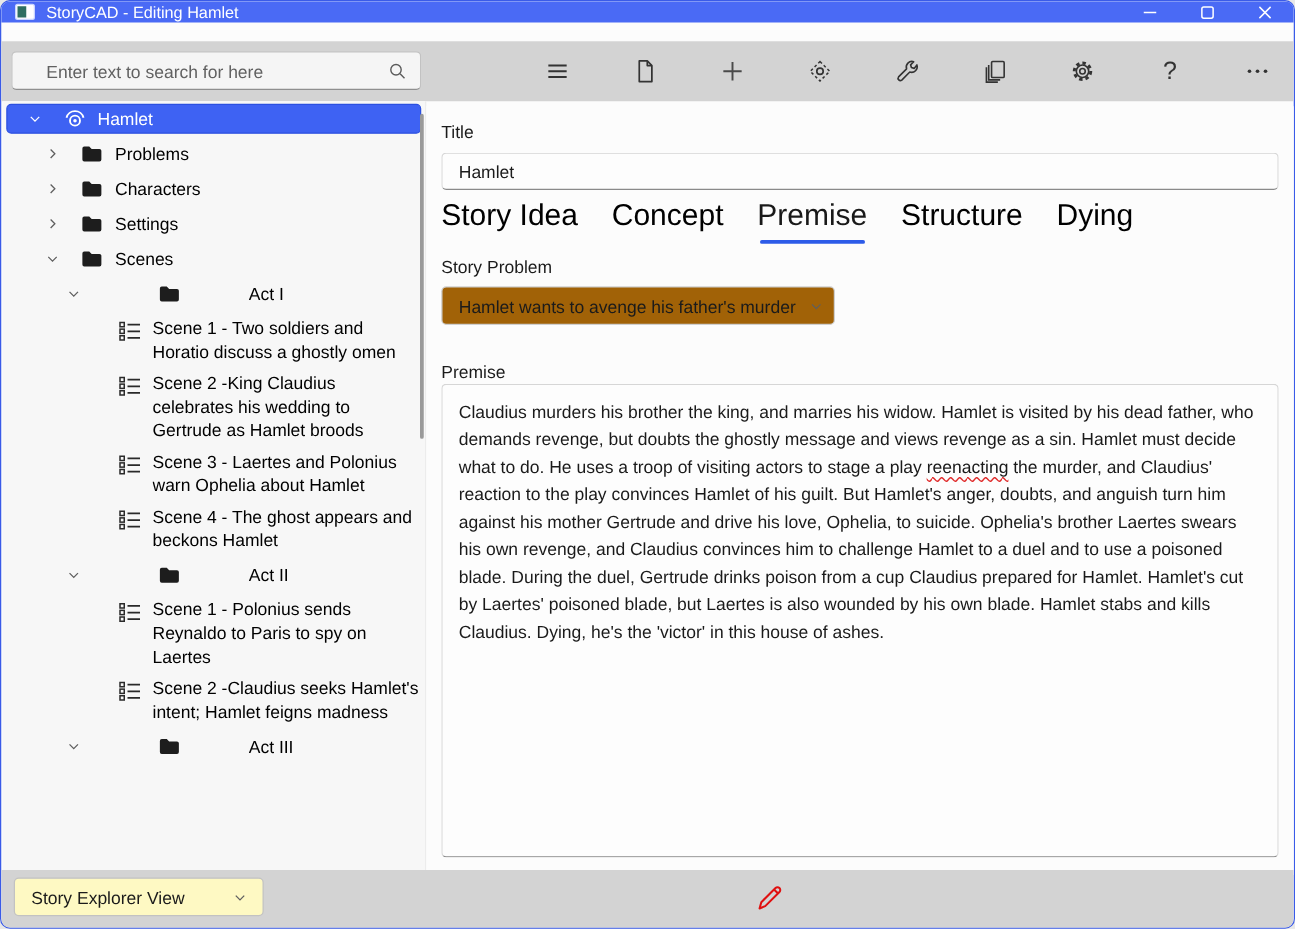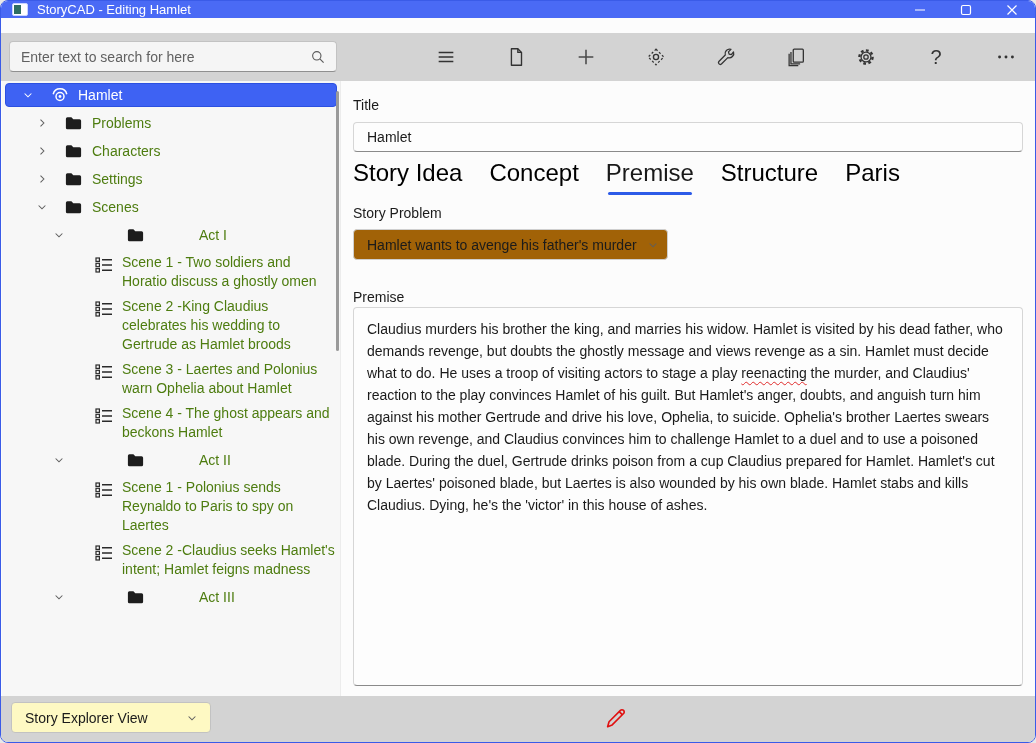--- a/index.html
+++ b/index.html
@@ -11,28 +11,28 @@
   
   .titlebar { position:absolute; left:0; top:0; width:100%; height:17px; background:#4a6af5; display:flex; align-items:center; }
   .appicon { width:16px; height:13px; margin-left:11px; background:#fff; border-radius:2px; position:relative; overflow:hidden; border:1px solid #c9d4ff; }
   .appicon .half { position:absolute; left:1px; top:1px; bottom:1px; width:7px; background:#2e6e62; }
   .titletext { color:#ffffff; font-size:13px; margin-left:9px; }
   .wctrls { margin-left:auto; display:flex; height:32px; }
   .wbtn { width:46px; height:32px; display:flex; align-items:center; justify-content:center; }
   
   .toolbar { position:absolute; left:0; top:32px; width:100%; height:48px; background:#d3d3d3; display:flex; align-items:center; }
   .searchbox { position:absolute; left:8px; top:8px; width:328px; height:31px; background:#f5f5f5; border:1px solid #c2c2c2; border-bottom-color:#8f8f8f; border-radius:4px; display:flex; align-items:center; }
-  .searchbox input { flex:1; border:none; outline:none; background:transparent; font-size:14px; color:#1b1b1b; padding-left:11px; font-family:inherit; }
+  .searchbox input { flex:1; border:none; outline:none; background:transparent; font-size:14px; color:#1b1b1b; padding-left:27px; font-family:inherit; }
   .searchbox input::placeholder { color:#616161; }
   .searchbox .sicon { margin-right:10px; display:flex; }
   .tb-icons { position:absolute; right:6px; top:32px; height:48px; display:flex; align-items:center; gap:44px; padding-right:10px; }
   .tbtn { width:26px; height:26px; display:flex; align-items:center; justify-content:center; color:#333; font-size:19px; }
   
   .sidebar { position:absolute; left:1px; top:80px; width:339px; height:615px; background:#f7f7f7; overflow:hidden; border-right:1px solid #ececec; }
-  .trow { display:flex; align-items:center; min-height:24px; margin:4px 0; color:#4d7c0f; font-size:14px; cursor:default; }
+  .trow { display:flex; align-items:center; min-height:24px; margin:4px 0; color:#000000; font-size:14px; cursor:default; }
   .trow .chev { width:16px; display:flex; justify-content:center; flex:0 0 16px; }
   .trow .ticon { margin-left:14px; flex:0 0 20px; display:flex; }
   .trow .tlabel { margin-left:8px; line-height:19px; overflow:hidden; padding-right:4px; }
   .lvl0 { padding-left:14px; }
   .lvl1 { padding-left:32px; }
   .lvl2 { padding-left:49px;gap:45px; }
   .lvl3 { padding-left:78px; }
   .trow.scene { align-items:flex-start; margin:6px 0; }
   .trow.scene .ticon { margin-top:2px; }
   .trow.selected { background:#3e62f3; border:1px solid #2c50e0; border-radius:4px; margin:2px 3px 4px 3px; color:#ffffff; min-height:24px; }
@@ -345,21 +345,21 @@
 
   <div class="main">
     <span class="flabel" style="top:12px;">Title</span>
     <input class="titleinput" value="Hamlet" style="">
 
     <div class="tabs">
       <div class="tab">Story Idea</div>
       <div class="tab">Concept</div>
       <div class="tab active">Premise</div>
       <div class="tab">Structure</div>
-      <div class="tab">Paris</div>
+      <div class="tab">Dying</div>
     </div>
 
     <span class="flabel" style="top:120px;text-align:right;">Story Problem</span>
     <div class="ddown sp-dd">
       <span class="dtext">Hamlet wants to avenge his father's murder</span>
       <span class="dchev">
           <svg width="12" height="12" viewBox="0 0 16 16">
             <path d="M3.5 6 L8 10.5 L12.5 6" fill="none" stroke="#5f5f5f" stroke-width="1.4"></path>
           </svg>
         </span>

